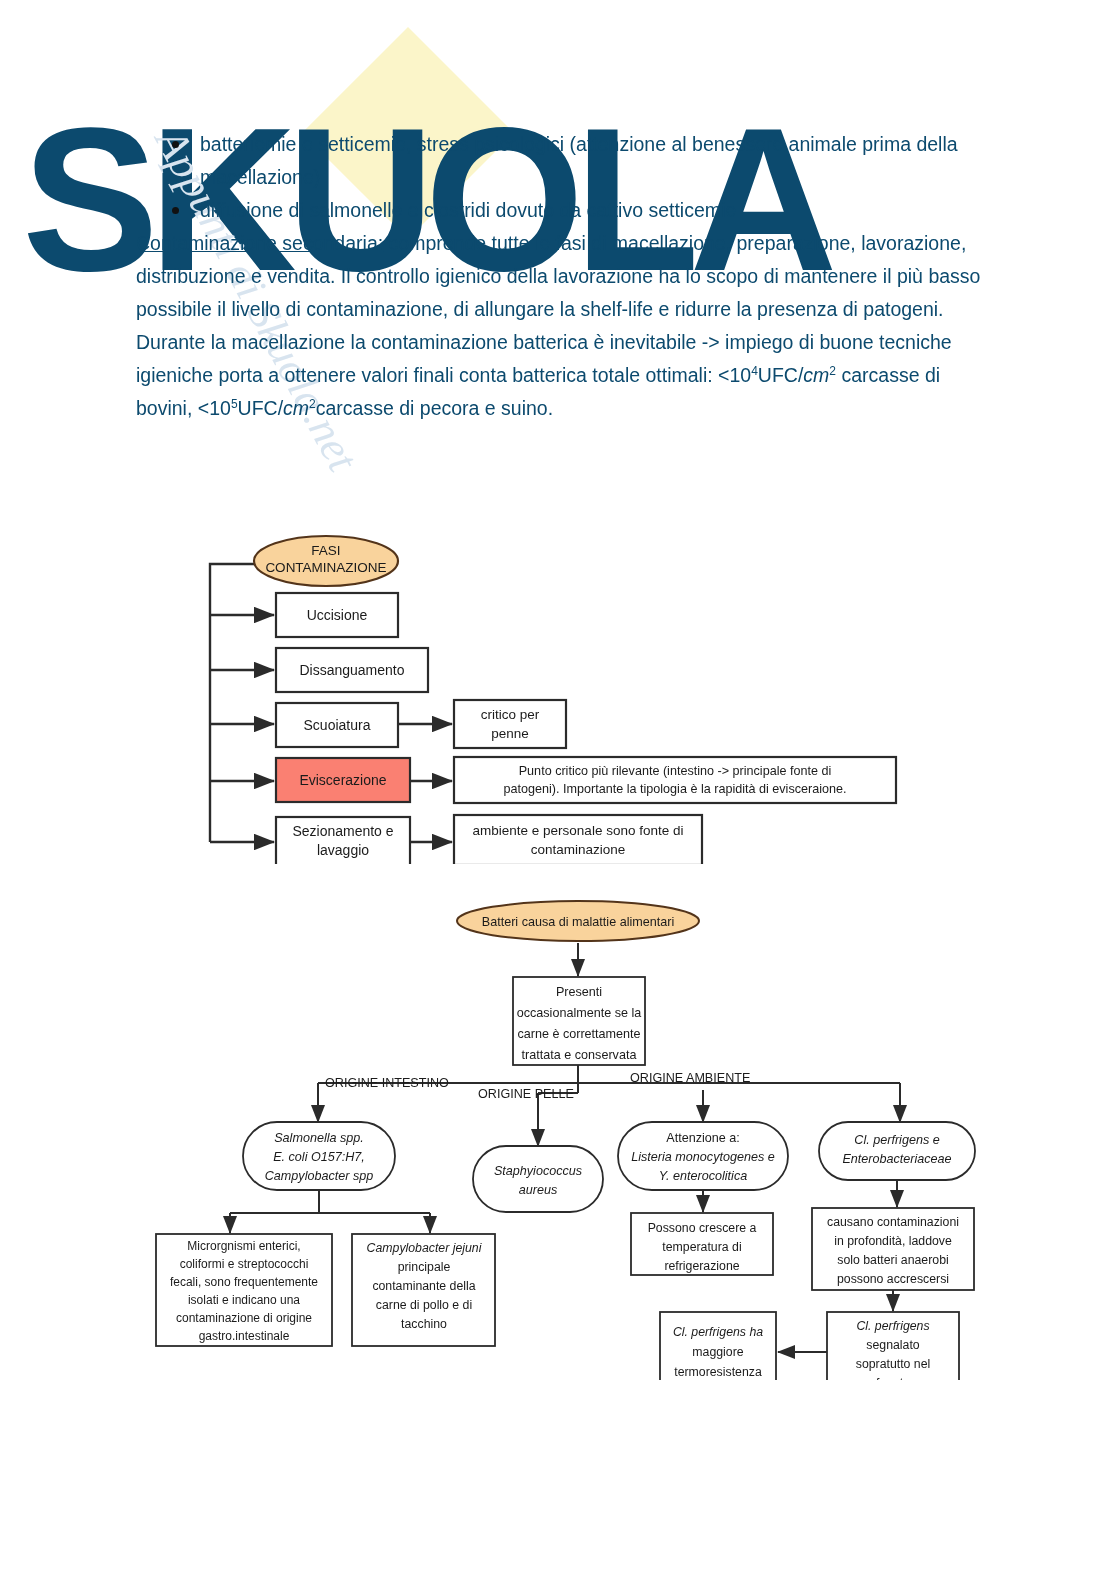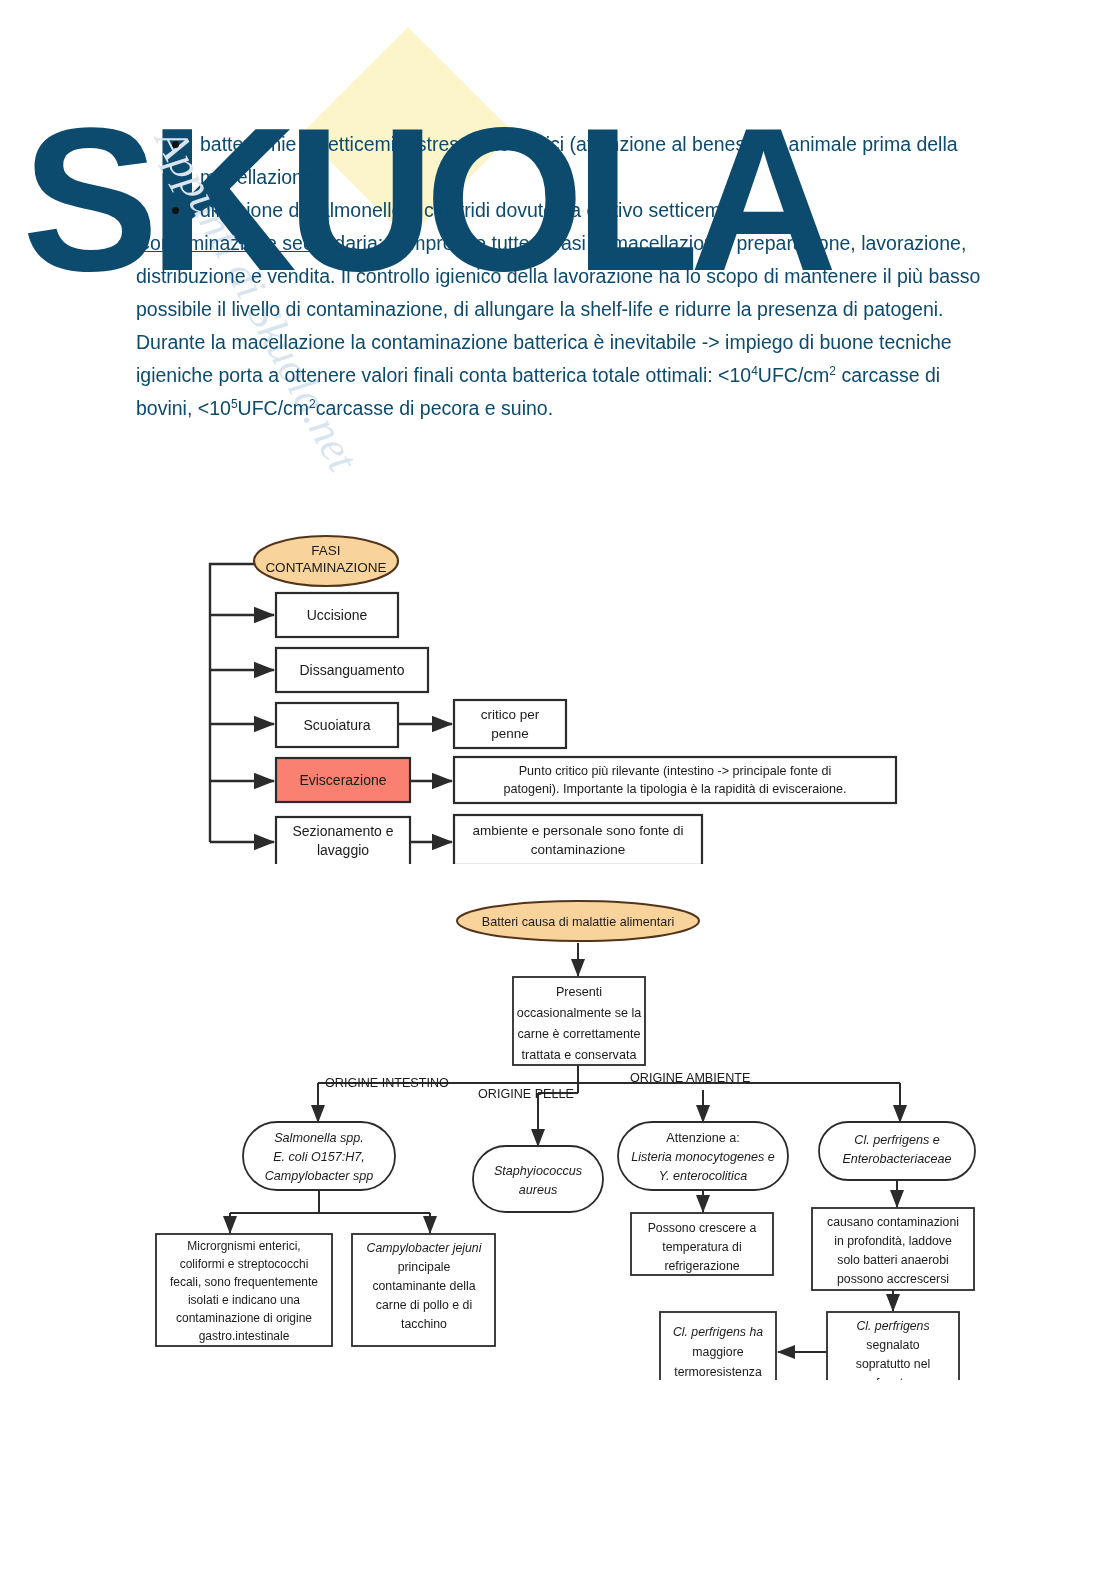--- a/index.html
+++ b/index.html
@@ -74,21 +74,21 @@
     position: absolute;
     left: 36px; top: 13px;
     width: 7px; height: 7px;
     border-radius: 50%;
     background: #111;
   }
   p.para { margin: 0; }
   .gap-before { margin-top: 31px; }
   .u { text-decoration: underline; }
   sup { font-size: 12px; vertical-align: super; line-height: 0; }
-  .it { }
+  .it { font-style: italic; }
 
   
   .flow { position: absolute; z-index: 2; }
   #flow-1 { left: 196px; top: 524px; }
   #flow-2 { left: 140px; top: 900px; }
 
   svg text {
     font-family: "Liberation Sans", sans-serif;
     fill: #1b1b1b;
   }

